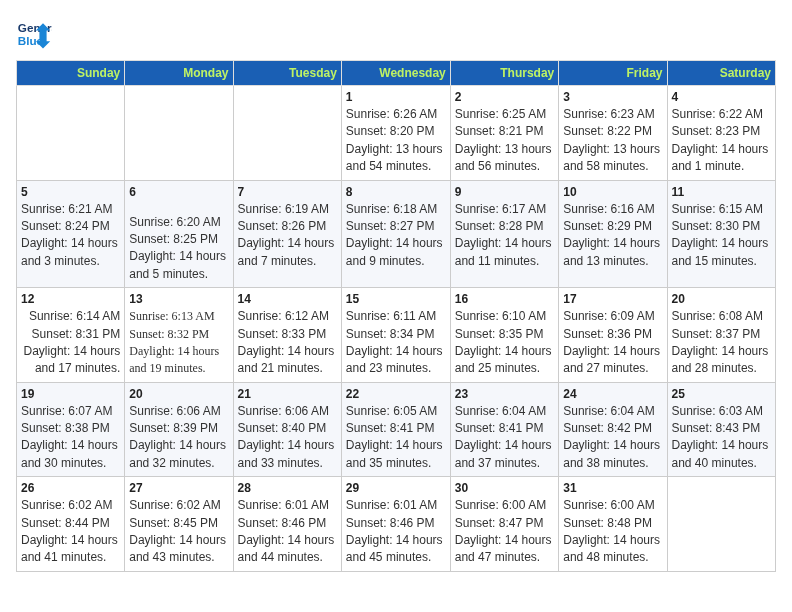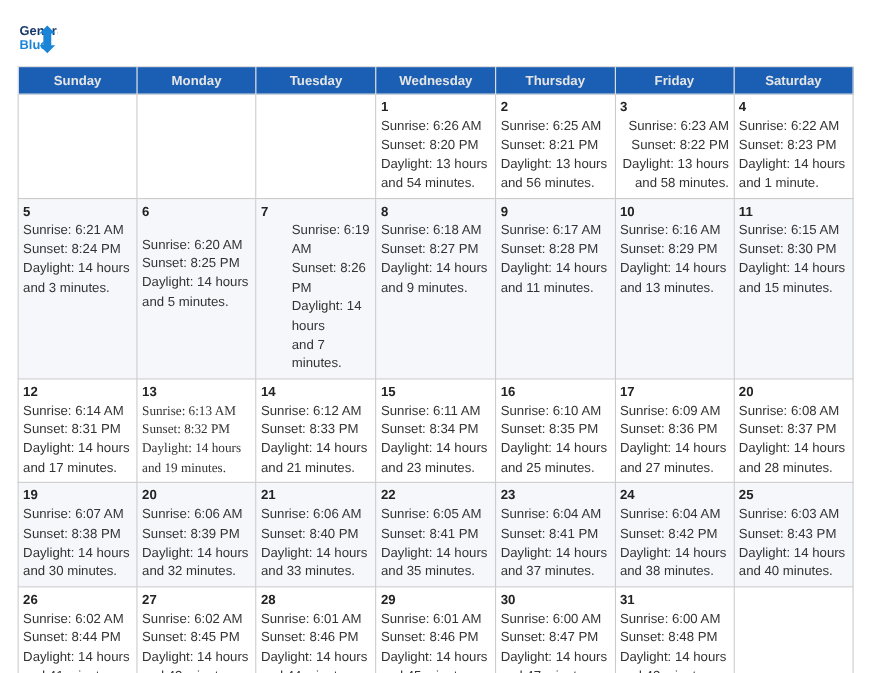--- a/index.html
+++ b/index.html
@@ -37,23 +37,23 @@
       font-size: 14px;
       color: #333;
     }
     .calendar {
       width: 100%;
       border-collapse: collapse;
       font-size: 11px;
     }
     .calendar th {
       background: #1a5fb4;
-      color: #e5e5e5;
+      color: #bef264;
       padding: 5px 4px;
-      text-align: center;
+      text-align: right;
       font-size: 12px;
       border: 1px solid #ddd;
     }
     .calendar td {
       border: 1px solid #ccc;
       vertical-align: top;
       padding: 4px;
       width: 110px;
       min-height: 80px;
       background: #fff;
@@ -120,21 +120,21 @@
         </td>
         <td>
           <span class="day-num">2</span>
           <div class="day-info" style="white-space: pre-line;">Sunrise: 6:25 AM
 Sunset: 8:21 PM
 Daylight: 13 hours
 and 56 minutes.</div>
         </td>
         <td>
           <span class="day-num">3</span>
-          <div class="day-info" style="white-space: pre-line; text-align: right;">Sunrise: 6:23 AM
+          <div class="day-info" style="white-space: pre-line;">Sunrise: 6:23 AM
 Sunset: 8:22 PM
 Daylight: 13 hours
 and 58 minutes.</div>
         </td>
         <td>
           <span class="day-num">4</span>
           <div class="day-info" style="white-space: pre-line;">Sunrise: 6:22 AM
 Sunset: 8:23 PM
 Daylight: 14 hours
 and 1 minute.</div>
@@ -150,21 +150,21 @@
         </td>
         <td>
           <span class="day-num">6</span>
           <div class="day-info" style="white-space: pre-line; margin-top: 15px;">Sunrise: 6:20 AM
 Sunset: 8:25 PM
 Daylight: 14 hours
 and 5 minutes.</div>
         </td>
         <td>
           <span class="day-num">7</span>
-          <div class="day-info" style="white-space: pre-line; margin-left: 28px;">Sunrise: 6:19 AM
+          <div class="day-info" style="white-space: pre-line;">Sunrise: 6:19 AM
 Sunset: 8:26 PM
 Daylight: 14 hours
 and 7 minutes.</div>
         </td>
         <td>
           <span class="day-num">8</span>
           <div class="day-info" style="white-space: pre-line;">Sunrise: 6:18 AM
 Sunset: 8:27 PM
 Daylight: 14 hours
 and 9 minutes.</div>
@@ -187,21 +187,21 @@
           <span class="day-num">11</span>
           <div class="day-info" style="white-space: pre-line;">Sunrise: 6:15 AM
 Sunset: 8:30 PM
 Daylight: 14 hours
 and 15 minutes.</div>
         </td>
       </tr>
       <tr>
         <td>
           <span class="day-num">12</span>
-          <div class="day-info" style="white-space: pre-line;">Sunrise: 6:14 AM
+          <div class="day-info" style="white-space: pre-line; text-align: right;">Sunrise: 6:14 AM
 Sunset: 8:31 PM
 Daylight: 14 hours
 and 17 minutes.</div>
         </td>
         <td>
           <span class="day-num">13</span>
           <div class="day-info" style="white-space: pre-line; font-family: Liberation Serif, serif;">Sunrise: 6:13 AM
 Sunset: 8:32 PM
 Daylight: 14 hours
 and 19 minutes.</div>

